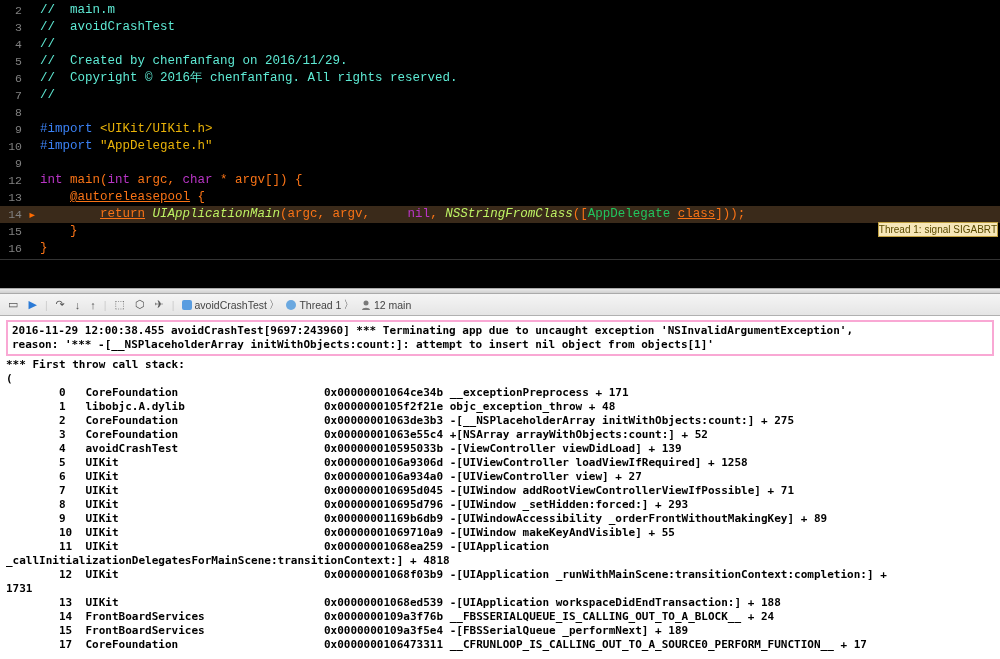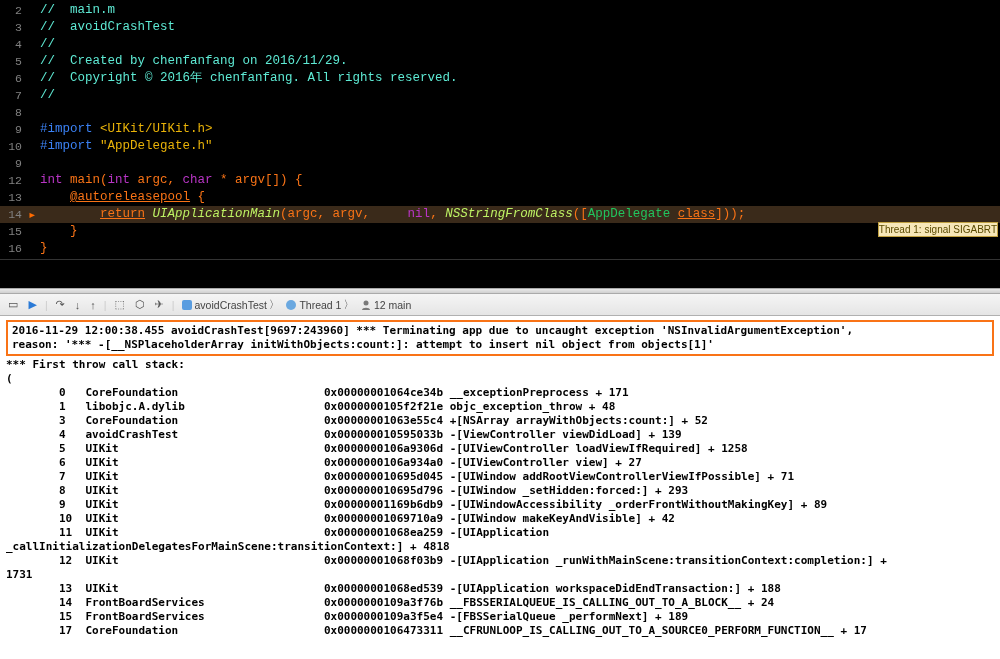--- a/index.html
+++ b/index.html
@@ -28,21 +28,21 @@
     .thread-badge { position: absolute; right: 2px; top: 222px; background: #f7e7b8; color: #5a4a00; border: 1px solid #c0a040; padding: 1px 0; font-size: 10px; font-family: -apple-system, sans-serif; }
     
     .divider { height: 6px; background: linear-gradient(#e8e8e8, #d0d0d0); border-top: 1px solid #aaa; border-bottom: 1px solid #aaa; }
     
     .debug-bar { height: 22px; background: linear-gradient(#f5f5f5, #e5e5e5); border-bottom: 1px solid #b0b0b0; display: flex; align-items: center; padding: 0 6px; gap: 6px; font-family: -apple-system, sans-serif; font-size: 10.5px; color: #555; }
     .debug-bar .btn { color: #555; cursor: pointer; padding: 0 2px; font-size: 11px; }
     .debug-bar .sep { color: #ccc; }
     .debug-bar .crumb { display: flex; align-items: center; gap: 2px; color: #444; }
     
     .console-pane { background: #fff; color: #000; padding: 4px 6px; font-size: 11px; line-height: 14px; height: 343px; overflow: hidden; font-family: Menlo, monospace; }
-    .error-box { border: 2px solid #f97316; padding: 2px 4px; margin-bottom: 2px; }
+    .error-box { border: 2px solid #f9a8d4; padding: 2px 4px; margin-bottom: 2px; }
     .stack-row { white-space: pre; }
     .bold { font-weight: bold; }
     
     .icon-svg { width: 12px; height: 12px; }
   </style>
 </head>
 <body>
 
 <div class="editor-pane">
 
@@ -166,28 +166,29 @@
 <div class="console-pane">
   <div class="error-box bold">
     <div>2016-11-29 12:00:38.455 avoidCrashTest[9697:243960] *** Terminating app due to uncaught exception 'NSInvalidArgumentException',</div>
     <div>reason: '*** -[__NSPlaceholderArray initWithObjects:count:]: attempt to insert nil object from objects[1]'</div>
   </div>
   <div class="bold">*** First throw call stack:</div>
   <div class="bold">(</div>
   <div id="stack-container" class="bold">
       <div class="stack-row">	0   CoreFoundation                      0x00000001064ce34b __exceptionPreprocess + 171</div>
       <div class="stack-row">	1   libobjc.A.dylib                     0x0000000105f2f21e objc_exception_throw + 48</div>
+      <div class="stack-row">	2   CoreFoundation                      0x00000001063de3b3 -[__NSPlaceholderArray initWithObjects:count:] + 275</div>
       <div class="stack-row">	3   CoreFoundation                      0x00000001063e55c4 +[NSArray arrayWithObjects:count:] + 52</div>
       <div class="stack-row">	4   avoidCrashTest                      0x000000010595033b -[ViewController viewDidLoad] + 139</div>
       <div class="stack-row">	5   UIKit                               0x0000000106a9306d -[UIViewController loadViewIfRequired] + 1258</div>
       <div class="stack-row">	6   UIKit                               0x0000000106a934a0 -[UIViewController view] + 27</div>
       <div class="stack-row">	7   UIKit                               0x000000010695d045 -[UIWindow addRootViewControllerViewIfPossible] + 71</div>
       <div class="stack-row">	8   UIKit                               0x000000010695d796 -[UIWindow _setHidden:forced:] + 293</div>
       <div class="stack-row">	9   UIKit                               0x00000001169b6db9 -[UIWindowAccessibility _orderFrontWithoutMakingKey] + 89</div>
-      <div class="stack-row">	10  UIKit                               0x00000001069710a9 -[UIWindow makeKeyAndVisible] + 42</div>
+      <div class="stack-row">	10  UIKit                               0x00000001069710a9 -[UIWindow makeKeyAndVisible] + 55</div>
       <div class="stack-row">	11  UIKit                               0x00000001068ea259 -[UIApplication</div>
       <div class="stack-row">_callInitializationDelegatesForMainScene:transitionContext:] + 4818</div>
       <div class="stack-row">	12  UIKit                               0x00000001068f03b9 -[UIApplication _runWithMainScene:transitionContext:completion:] +</div>
       <div class="stack-row">1731</div>
       <div class="stack-row">	13  UIKit                               0x00000001068ed539 -[UIApplication workspaceDidEndTransaction:] + 188</div>
       <div class="stack-row">	14  FrontBoardServices                  0x0000000109a3f76b __FBSSERIALQUEUE_IS_CALLING_OUT_TO_A_BLOCK__ + 24</div>
       <div class="stack-row">	15  FrontBoardServices                  0x0000000109a3f5e4 -[FBSSerialQueue _performNext] + 189</div>
       <div class="stack-row">	17  CoreFoundation                      0x0000000106473311 __CFRUNLOOP_IS_CALLING_OUT_TO_A_SOURCE0_PERFORM_FUNCTION__ + 17</div>
     </div>
 </div>

